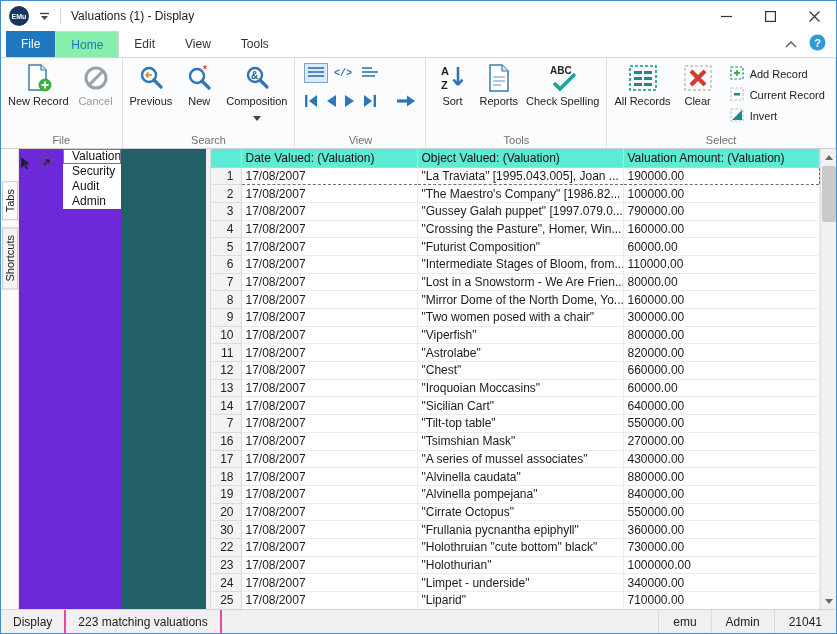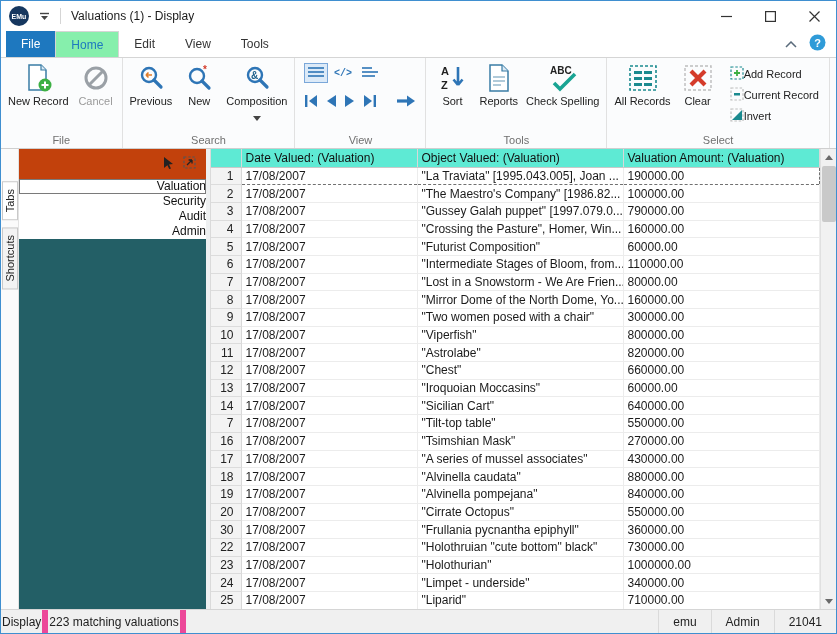--- a/index.html
+++ b/index.html
@@ -37,30 +37,30 @@
 
   .view-body { display:flex; flex-direction:column; }
   .view-row1 { display:flex; gap:3px; margin:4px 6px 2px; }
   .view-btn { width:24px; height:20px; border:1px solid transparent; display:flex; align-items:center; justify-content:center; }
   .view-btn.selected { border-color:#7aa7d9; background:#dceaf8; }
   .view-row2 { display:flex; align-items:center; gap:7px; margin:9px 6px 0; }
   .navi { display:flex; align-items:center; }
   .go-gap { margin-left:12px; }
 
   .small-col { display:flex; flex-direction:column; margin:4px 2px 0 4px; }
-  .smallbtn { display:flex; align-items:center; height:21px; font-size:11px; color:#222; padding:0 5px; }
+  .smallbtn { display:flex; align-items:center; gap:6px; height:21px; font-size:11px; color:#222; padding:0 5px; }
 
   
   .main { flex:1; display:flex; background:#fff; overflow:hidden; }
   .side-strip { width:18px; background:#fbfbfb; border-right:1px solid #e3e3e3; padding-top:32px;
                 display:flex; flex-direction:column; align-items:center; gap:7px; }
   .vtab { writing-mode:vertical-rl; transform:rotate(180deg); font-size:11px; color:#222;
           background:#f3f3f3; border:1px solid #c9c9c9; padding:7px 1px; }
   .vtab.active { background:#ffffff; }
-  .sidebar { width:187px; display:flex; flex-direction:column; background:#c2410c;text-align:right; }
+  .sidebar { width:187px; display:flex; flex-direction:row; background:#6d28d9; }
   .sidebar-toolbar { height:30px; display:flex; justify-content:flex-end; align-items:center; gap:8px; padding:0 10px 0 0; }
   .sb-item { height:15px; line-height:15px; padding-left:9px; font-size:12px; color:#111; background:#fff; }
   .sb-item.selected { outline:1px solid #7a7a7a; outline-offset:-1px; }
   .sidebar-fill { flex:1; background:#235f66; }
   .splitter { width:5px; background:#eef0f1; border-right:1px solid #dadada; }
 
   
   .table-area { flex:1; position:relative; overflow:hidden; background:#fff; }
   table.records { border-collapse:collapse; table-layout:fixed; width:calc(100% - 16px); font-size:12px; }
   .records th { height:18px; background:#5eead4; border-right:1px solid #d8d8d8; border-bottom:1px solid #c9c9c9;
@@ -76,21 +76,21 @@
   tr.focused td.cell-amount { border-right:1px dashed #707070; }
 
   .vscroll { position:absolute; top:0; right:0; width:16px; height:100%; background:#f1f1f1; border-left:1px solid #e0e0e0; }
   .vs-btn { height:16px; width:100%; display:flex; align-items:center; justify-content:center; }
   .vs-btn.down { position:absolute; bottom:0; left:0; }
   .vs-thumb { position:absolute; top:17px; left:1px; width:14px; height:56px; background:#c9c9c9; border-radius:2px; }
 
   
   .statusbar { height:24px; flex:none; background:#f0f0f0; border-top:1px solid #d5d5d5;
                display:flex; align-items:stretch; font-size:12px; color:#222; }
-  .sb-cell { padding:0 1px; display:flex; align-items:center; border-right:6px solid #ec4899; }
+  .sb-cell { padding:0 12px; display:flex; align-items:center; border-right:2px solid #ec4899; }
   .sb-right { margin-left:auto; display:flex; }
   .sb-right .sb-cell { border-right:none; border-left:1px solid #dadada; padding:0 14px; }
 </style>
 </head>
 <body>
 
 <div class="window">
 
   <div class="titlebar">
     <div class="app-icon">

